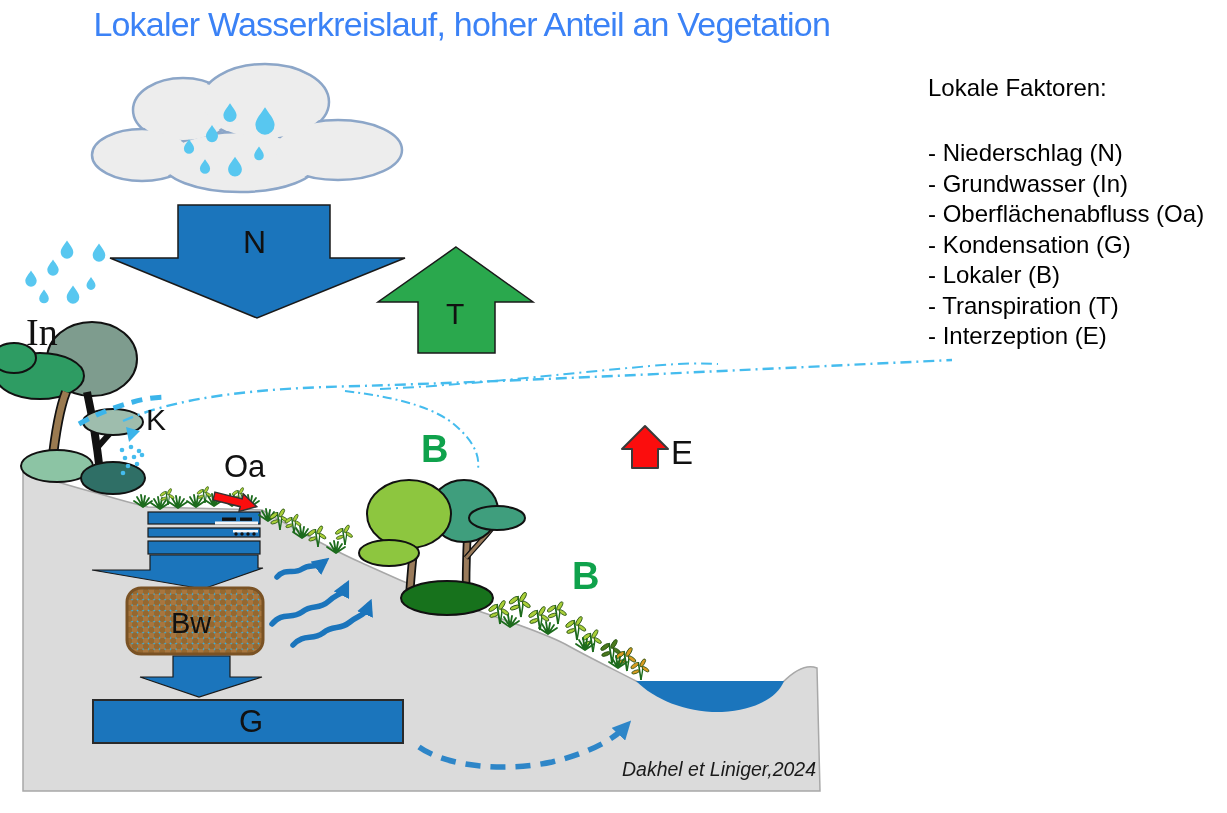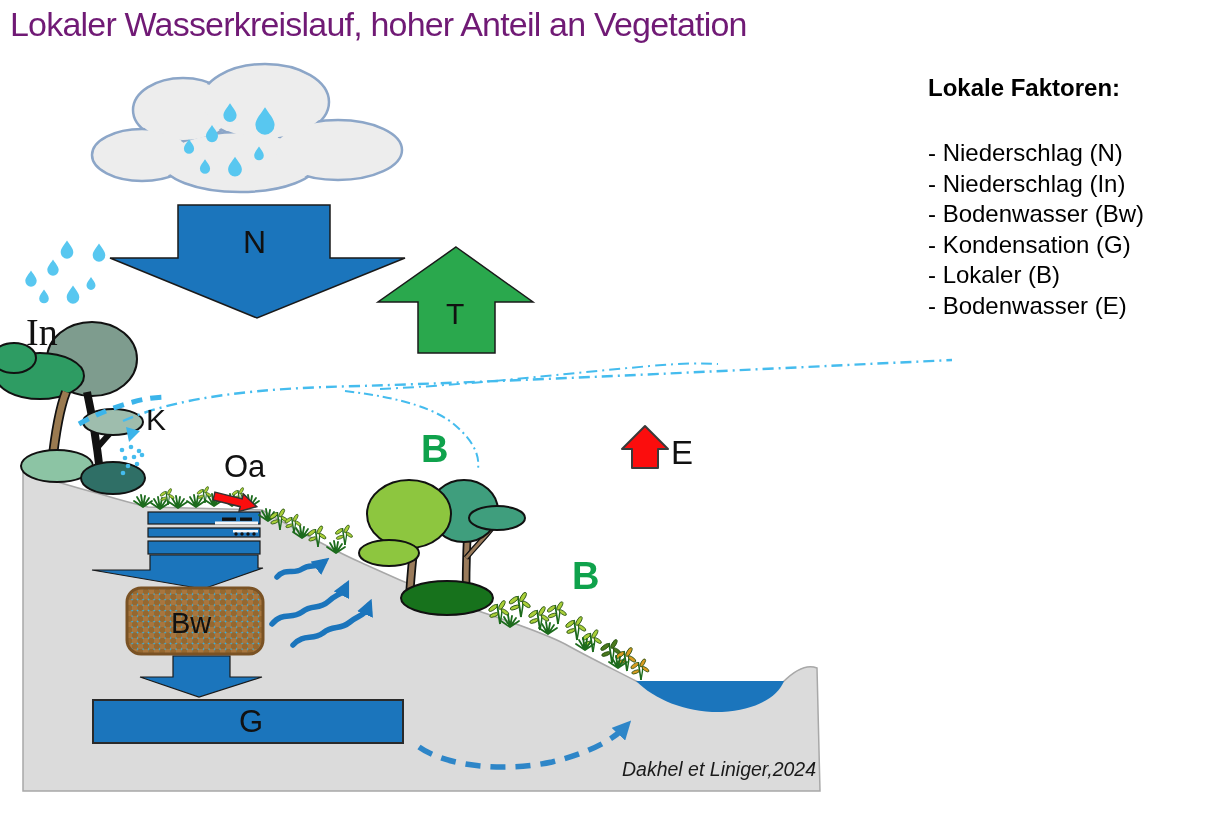--- a/index.html
+++ b/index.html
@@ -2,44 +2,46 @@
 <html><head>
 <meta charset="utf-8">
 <style>
   html,body{margin:0;padding:0;}
   body{
     width:1227px;height:813px;position:relative;background:#ffffff;
     font-family:"Liberation Sans","DejaVu Sans",sans-serif;overflow:hidden;
   }
   .page-title{
     position:absolute;left:10px;top:4px;width:820px;
-    font-size:34px;letter-spacing:-0.8px;color:#701a75;line-height:1.2;
+    font-size:34px;letter-spacing:-0.8px;color:#3b82f6;line-height:1.2;
     font-family:"Liberation Sans","DejaVu Sans",sans-serif;
+    text-align:right;
   }
   .legend{position:absolute;left:928px;top:74px;width:300px;color:#000;}
-  .legend-heading{font-size:24px;font-weight:bold;margin:0 0 36px 0;}
+  .legend-heading{font-size:24px;font-weight:normal;margin:0 0 36px 0;}
   .legend-items{font-size:24px;line-height:30.5px;}
   .diagram-svg{position:absolute;left:0;top:0;}
   text{font-family:"Liberation Sans","DejaVu Sans",sans-serif;}
   .serif{font-family:"Liberation Serif","DejaVu Serif",serif;}
 </style>
 </head>
 <body>
 
 <div class="page-title">Lokaler Wasserkreislauf, hoher Anteil an Vegetation</div>
 
 <div class="legend">
   <div class="legend-heading">Lokale Faktoren:</div>
   <div class="legend-items">
     <div>- Niederschlag (N)</div>
-    <div>- Niederschlag (In)</div>
-    <div>- Bodenwasser (Bw)</div>
+    <div>- Grundwasser (In)</div>
+    <div>- Oberflächenabfluss (Oa)</div>
     <div>- Kondensation (G)</div>
     <div>- Lokaler (B)</div>
-    <div>- Bodenwasser (E)</div>
+    <div>- Transpiration (T)</div>
+    <div>- Interzeption (E)</div>
   </div>
 </div>
 
 <svg class="diagram-svg" width="1227" height="813" viewBox="0 0 1227 813" xmlns="http://www.w3.org/2000/svg">
   <defs>
     <marker id="mWavy" viewBox="0 0 10 10" refX="6" refY="5" markerWidth="3.1" markerHeight="3.1" orient="auto">
       <path d="M0,0 L10,5 L0,10 Z" fill="#1B75BC"></path>
     </marker>
     <marker id="mDash" viewBox="0 0 10 10" refX="6" refY="5" markerWidth="3.4" markerHeight="3.4" orient="auto">
       <path d="M0,0 L10,5 L0,10 Z" fill="#2E86C8"></path>

